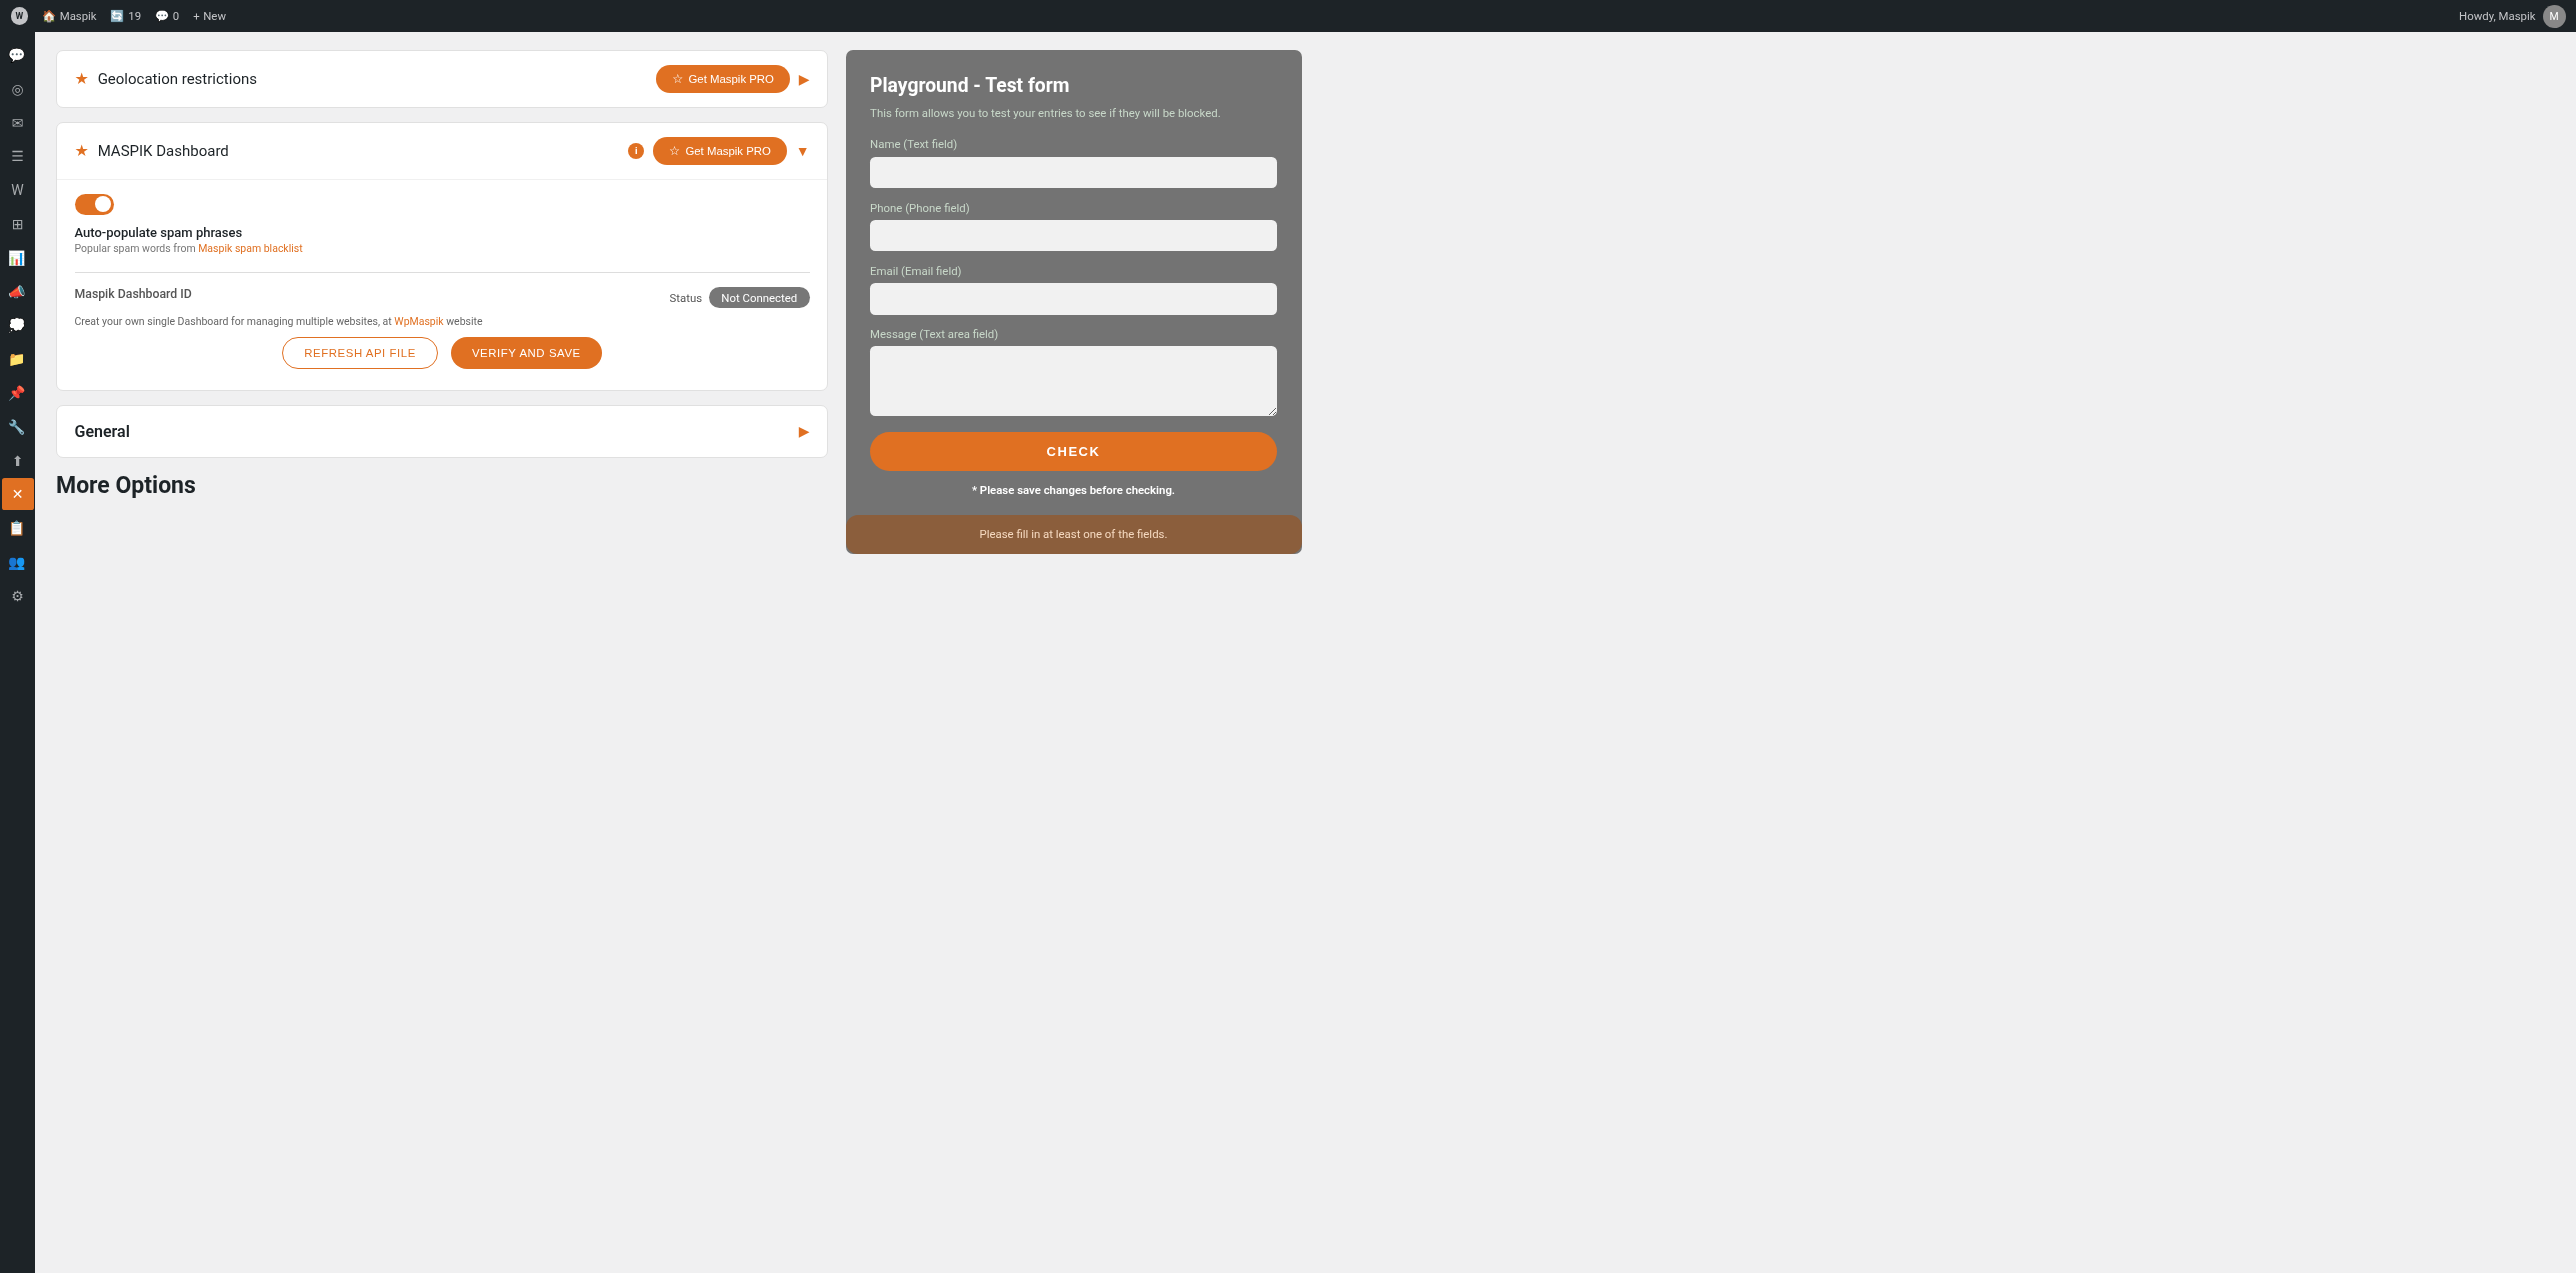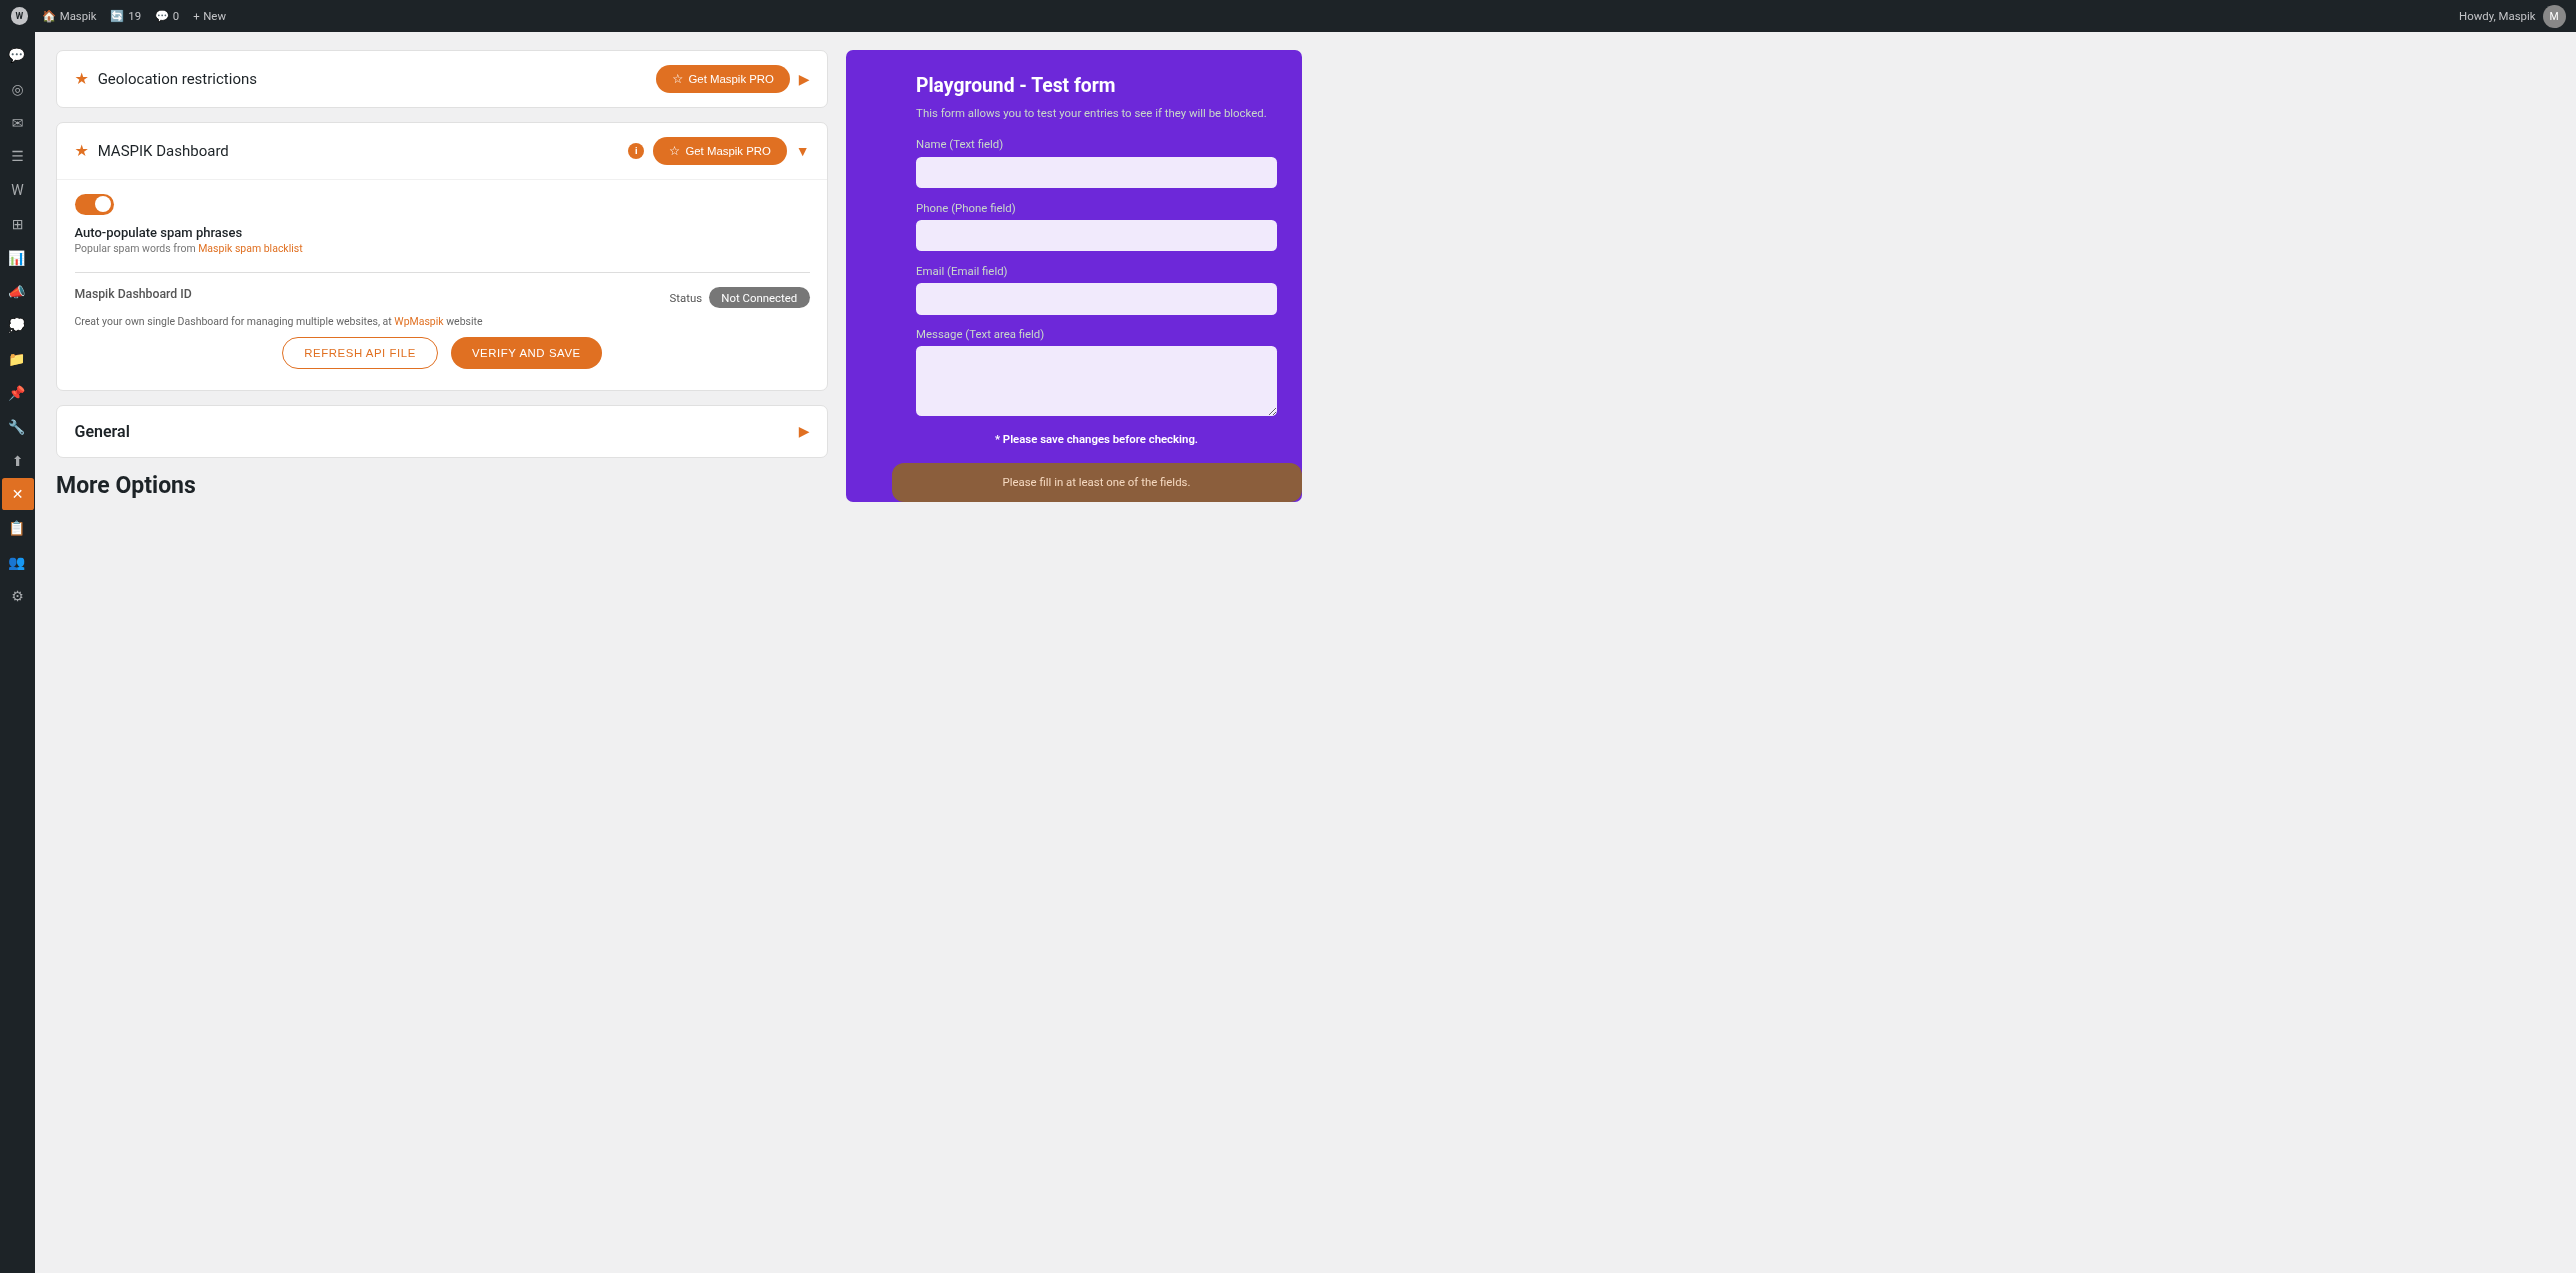--- a/index.html
+++ b/index.html
@@ -265,24 +265,23 @@
       margin-bottom: 3.5px;
     }
 
     
     .right-panel {
       width: 456px;
       flex-shrink: 0;
     }
 
     .playground-card {
-      background: #6d28d9;
+      background: #737373;
       border-radius: 7px;
       overflow: hidden;
-      padding-left: 46px;
     }
 
     .playground-body {
       padding: 24.6px 24.6px 17.5px;
     }
 
     .playground-title {
       color: #fff;
       font-size: 19.3px;
       font-weight: 700;
@@ -526,20 +525,21 @@
         <div class="form-group">
           <label class="form-label">Email (Email field)</label>
           <input type="email" class="form-input" style="">
         </div>
 
         <div class="form-group">
           <label class="form-label">Message (Text area field)</label>
           <textarea class="form-textarea" style=""></textarea>
         </div>
 
+        <button class="check-button">CHECK</button>
 
         <p class="playground-note">* Please save changes before checking.</p>
       </div>
 
       <div class="playground-footer">
         <span>Please fill in at least one of the fields.</span>
       </div>
     </div>
   </div>
 

